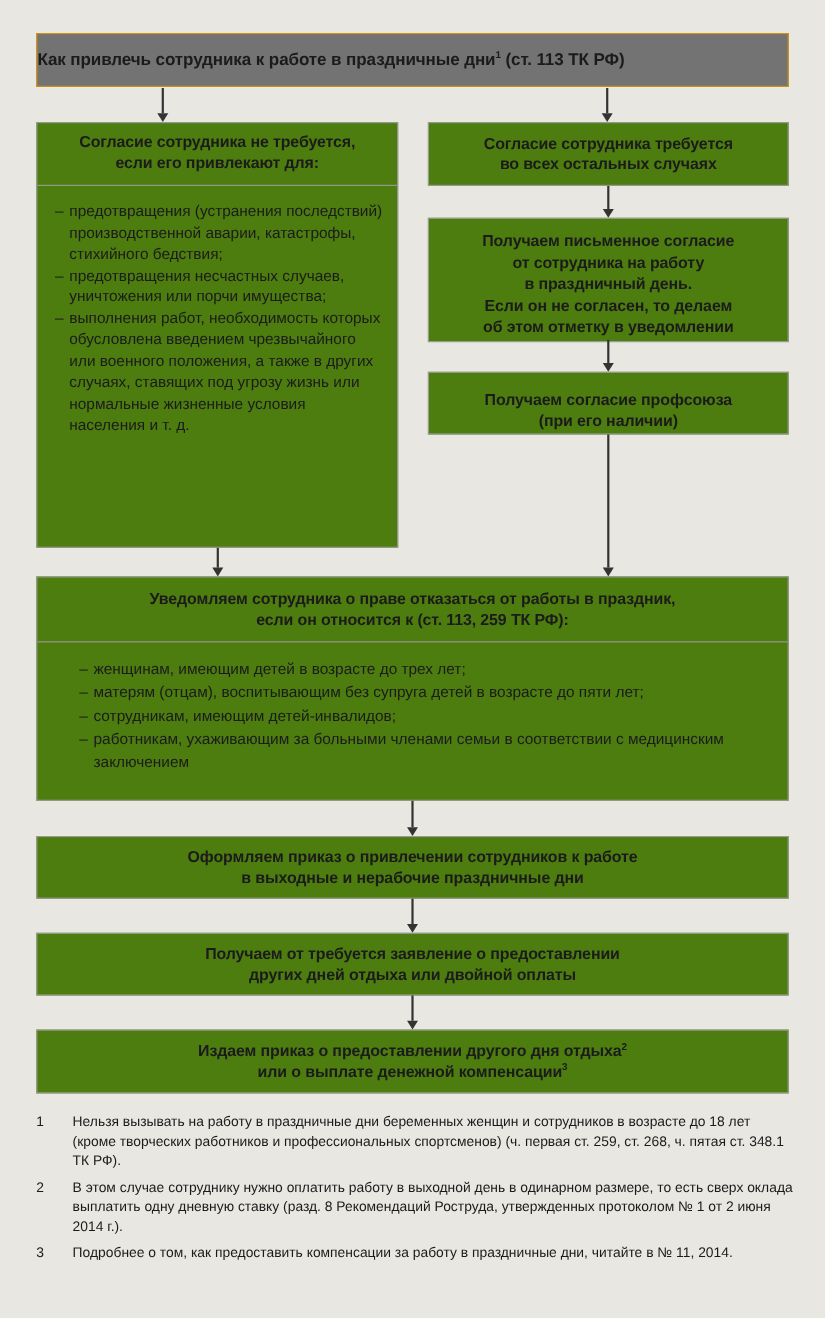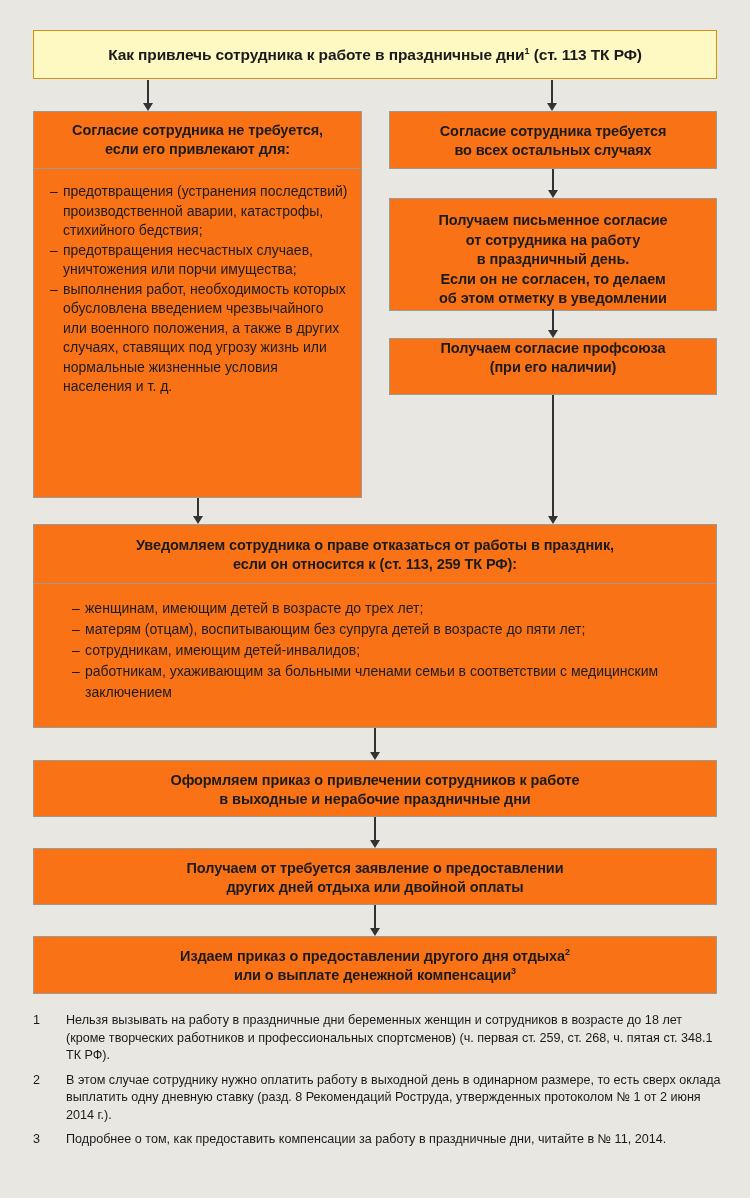--- a/index.html
+++ b/index.html
@@ -17,21 +17,21 @@
   .page {
     position: relative;
     width: 750px;
     height: 1198px;
     background: #e9e7e2;
   }
 
   
   .box {
     position: absolute;
-    background: #f97316;
+    background: #4d7c0f;
     border: 1px solid #9b9b96;
     box-sizing: border-box;
   }
   .box-head {
     text-align: center;
     font-weight: bold;
     font-size: 14.5px;
     line-height: 19px;
     letter-spacing: -0.1px;
     padding: 9px 10px;
@@ -47,26 +47,26 @@
     box-sizing: border-box;
   }
 
   
   #title-bar {
     position: absolute;
     left: 33px;
     top: 30px;
     width: 684px;
     height: 49px;
-    background: #fef9c3;
+    background: #737373;
     border: 1px solid #d4920c;
     box-sizing: border-box;
     display: flex;
     align-items: center;
-    justify-content: center;
+    justify-content: flex-start;
   }
   #title-bar .title-text {
     font-weight: bold;
     font-size: 15.5px;
     color: #1b1b1b;
     letter-spacing: -0.1px;
     text-align: center;
   }
   sup { font-size: 9px; vertical-align: super; line-height: 0; }
 
@@ -188,21 +188,21 @@
       <div>об этом отметку в уведомлении</div>
     </div>
   </div>
 
   <div class="arrow" style="left:546px; top:309px; width:14px; height:29px;">
     <div class="shaft" style="height:21px;"></div>
     <div class="head"></div>
   </div>
 
   <div class="box" style="left:389px; top:338px; width:328px; height:57px;">
-    <div class="box-head" style="padding-top:0;">
+    <div class="box-head" style="padding-top:16px;">
       <div>Получаем согласие профсоюза</div>
       <div>(при его наличии)</div>
     </div>
   </div>
 
   <div class="arrow" style="left:191px; top:498px; width:14px; height:26px;">
     <div class="shaft" style="height:18px;"></div>
     <div class="head"></div>
   </div>
 

